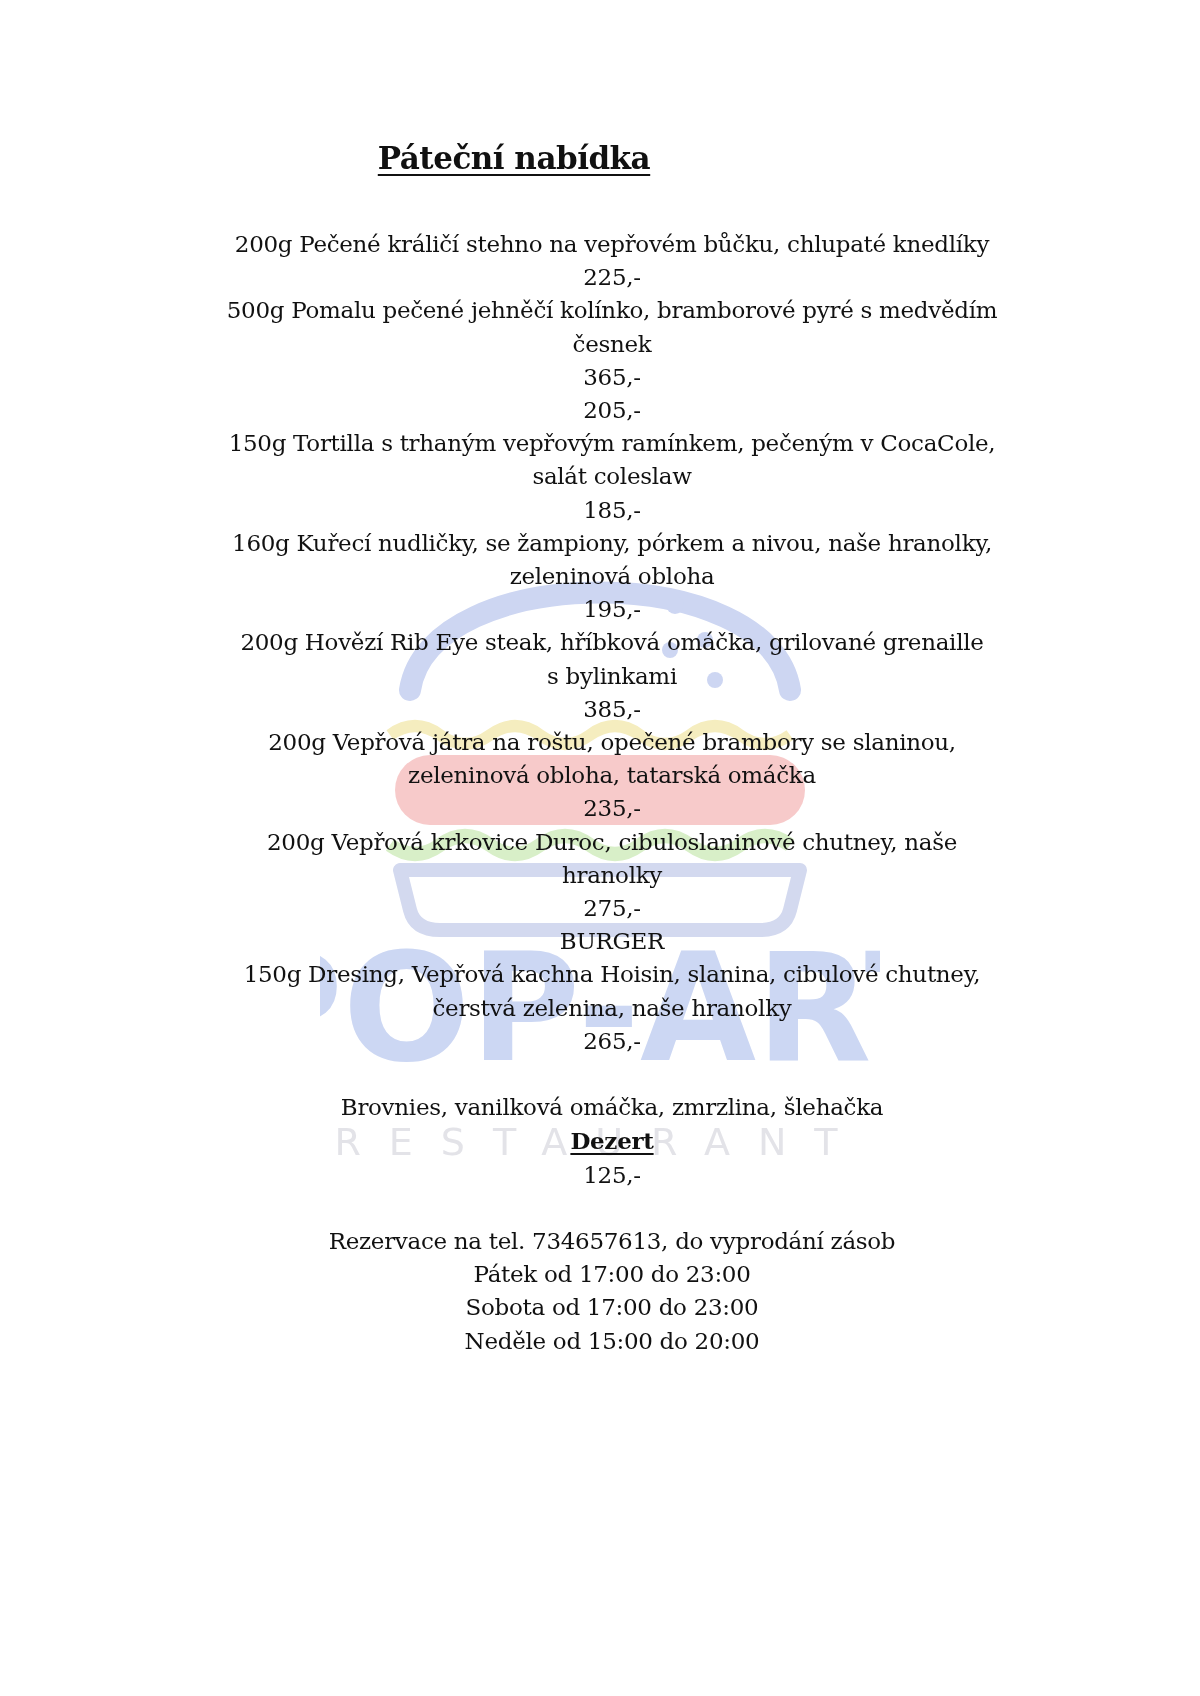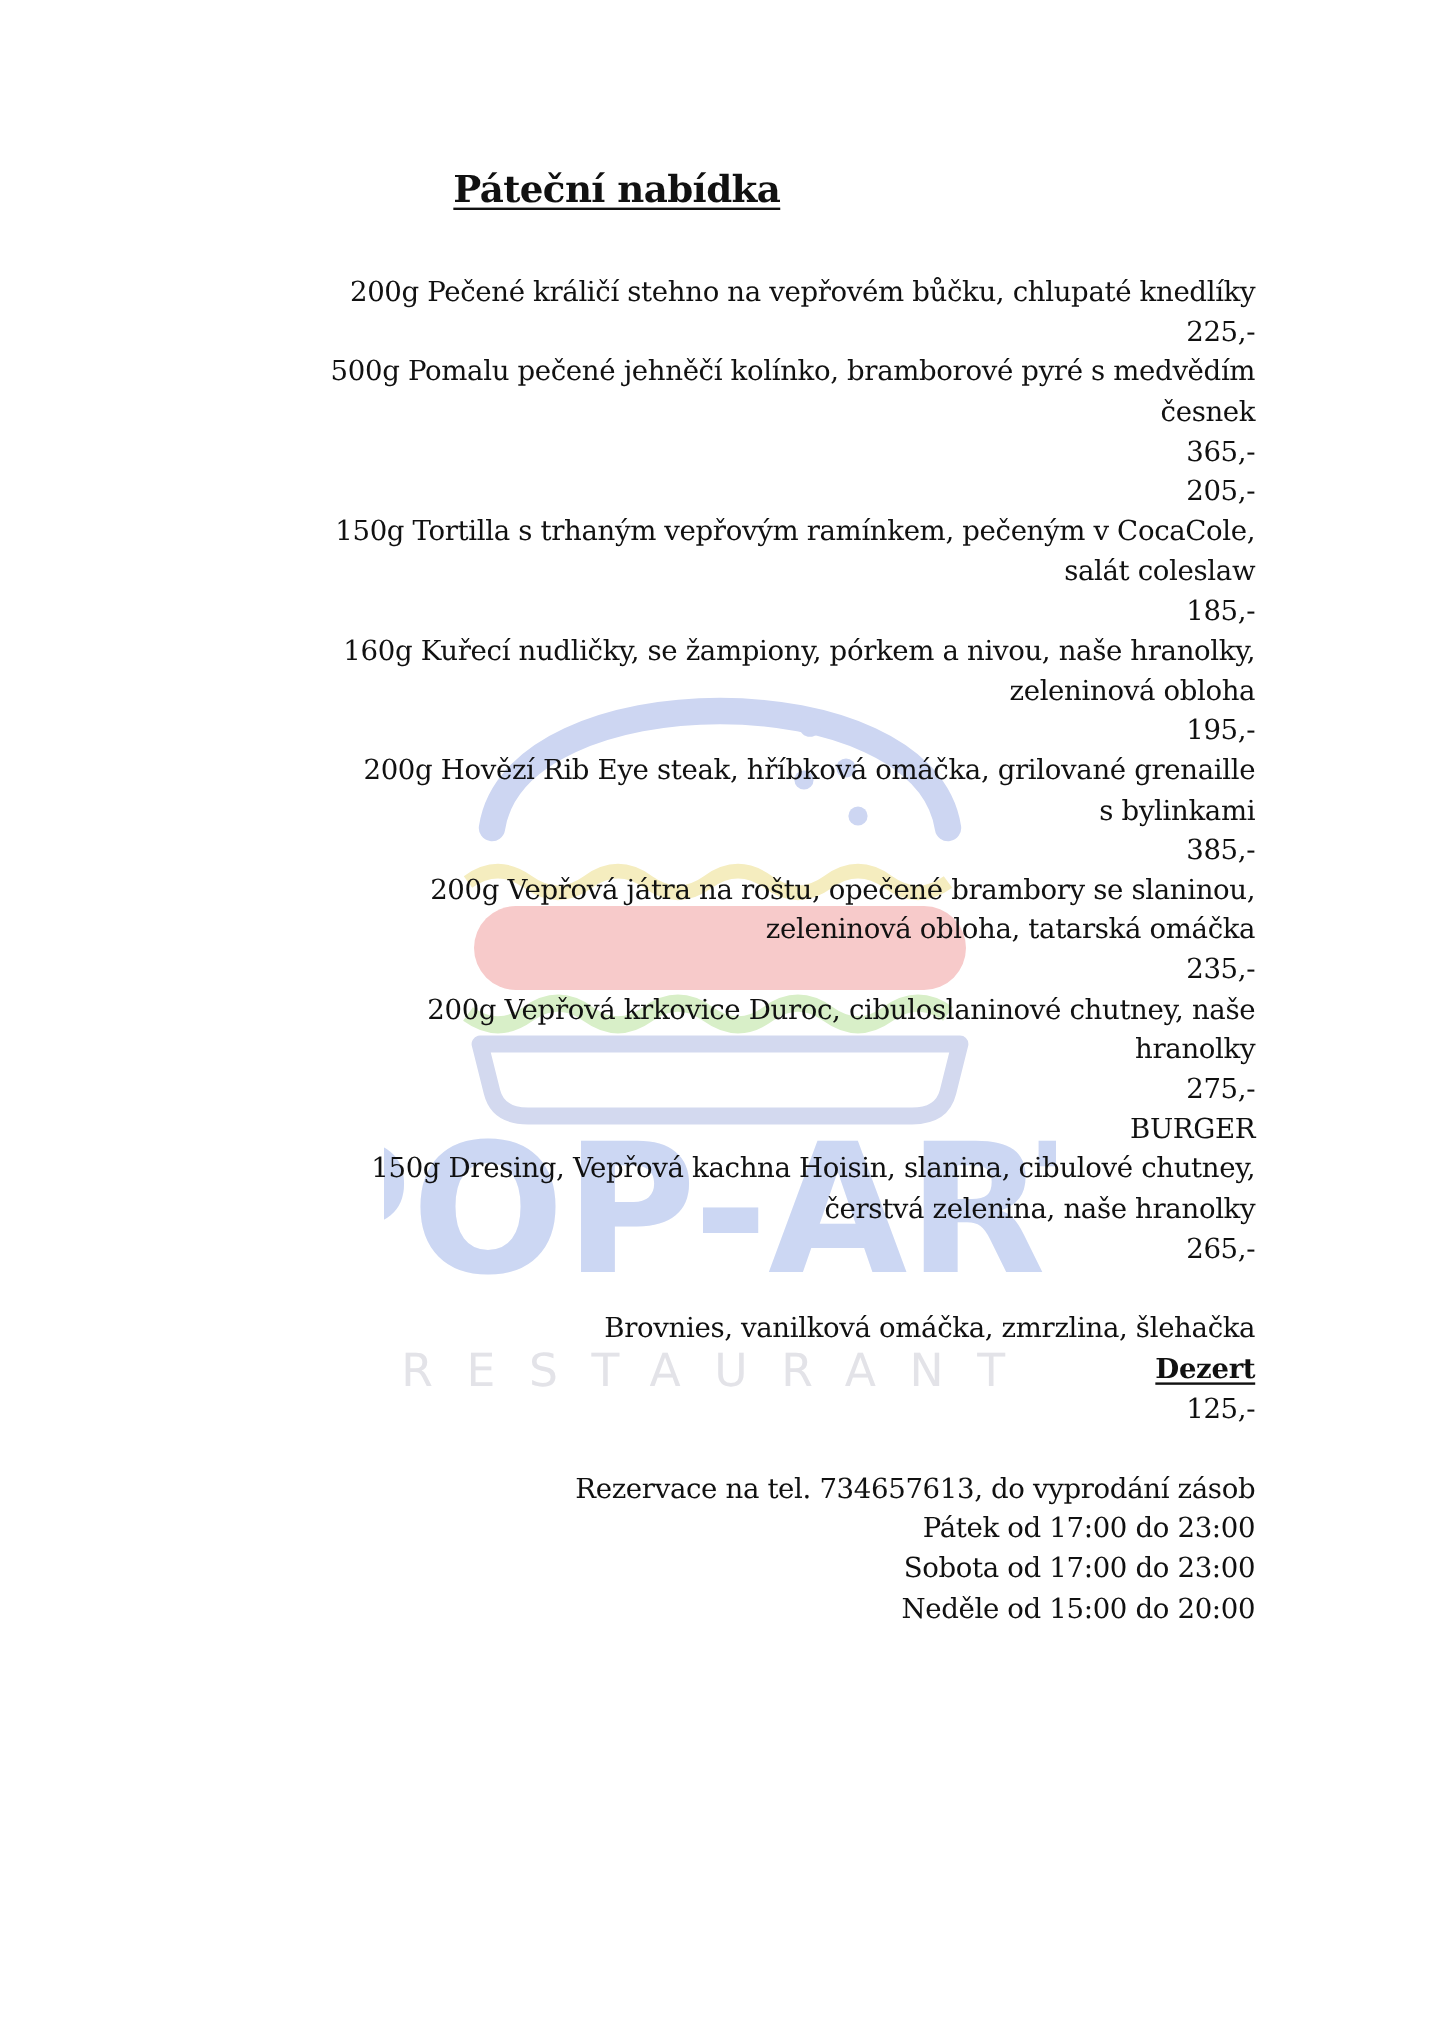--- a/index.html
+++ b/index.html
@@ -40,27 +40,26 @@
       font-weight: bold;
       font-size: 31px;
       text-decoration: underline;
       text-underline-offset: 5px;
       text-decoration-thickness: 2px;
       letter-spacing: -0.5px;
     }
     .menu {
       position: absolute;
       top: 228px;
-      left: 146px;
+      left: 162px;
       width: 900px;
       font-family: "DejaVu Serif", serif;
       font-size: 23px;
       line-height: 33.2px;
       letter-spacing: -0.3px;
-      text-align: right;
     }
     .line { display: block; white-space: nowrap; }
     .dessert-title {
       font-weight: bold;
       text-decoration: underline;
       text-underline-offset: 4px;
       text-decoration-thickness: 2px;
     }
     .gap { display: block; height: 33.2px; }
   </style>

